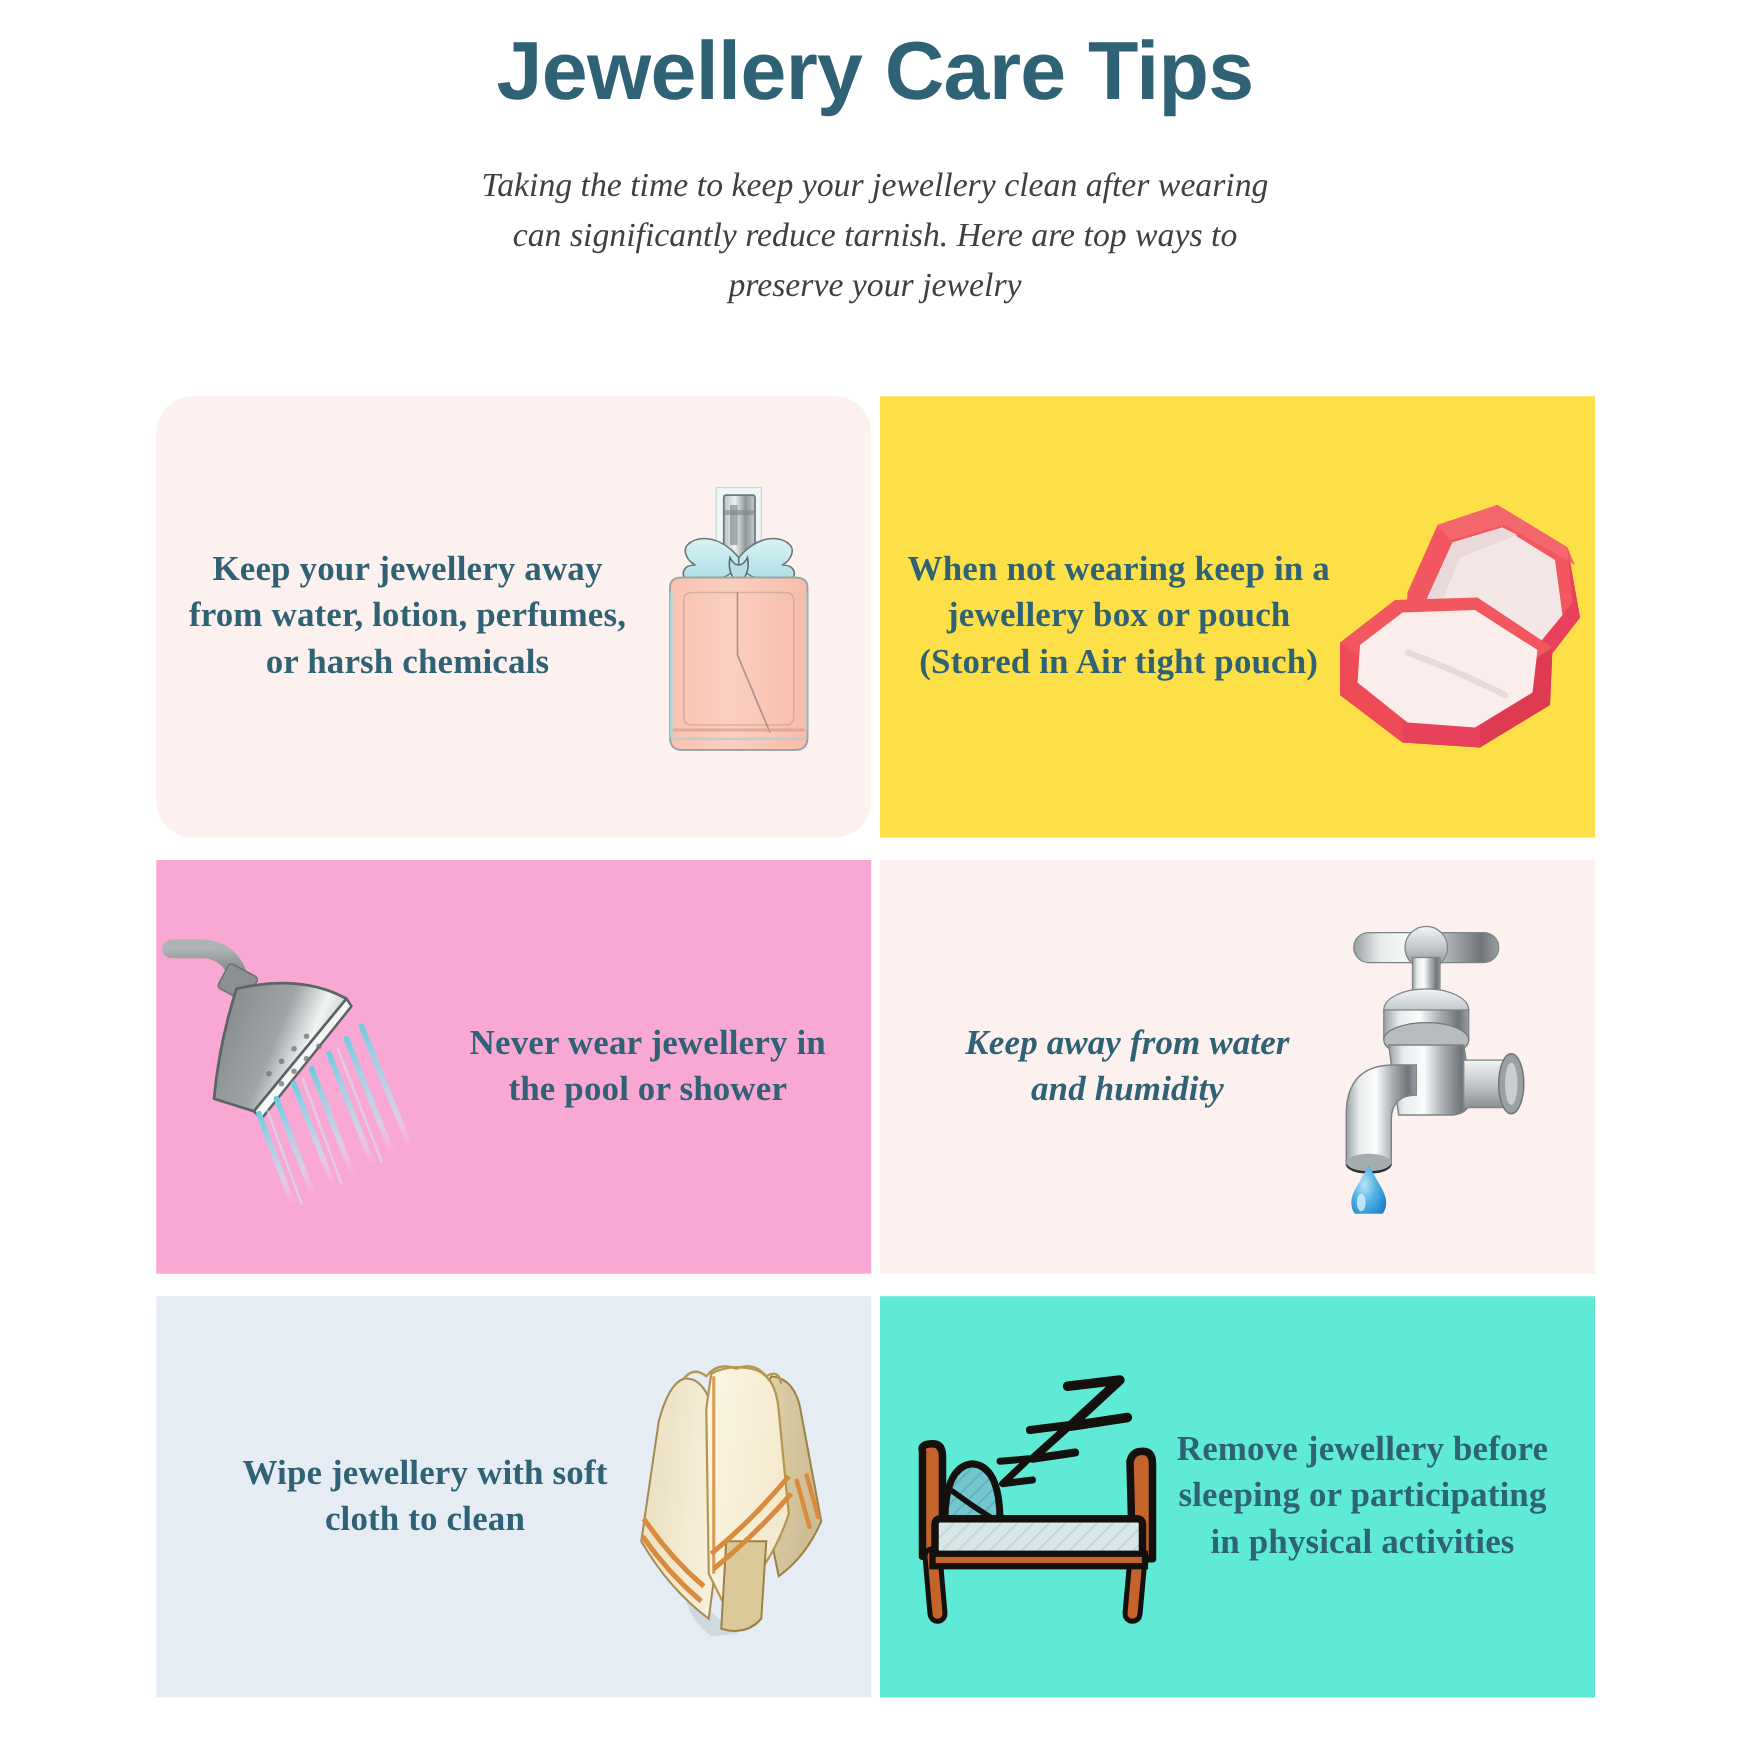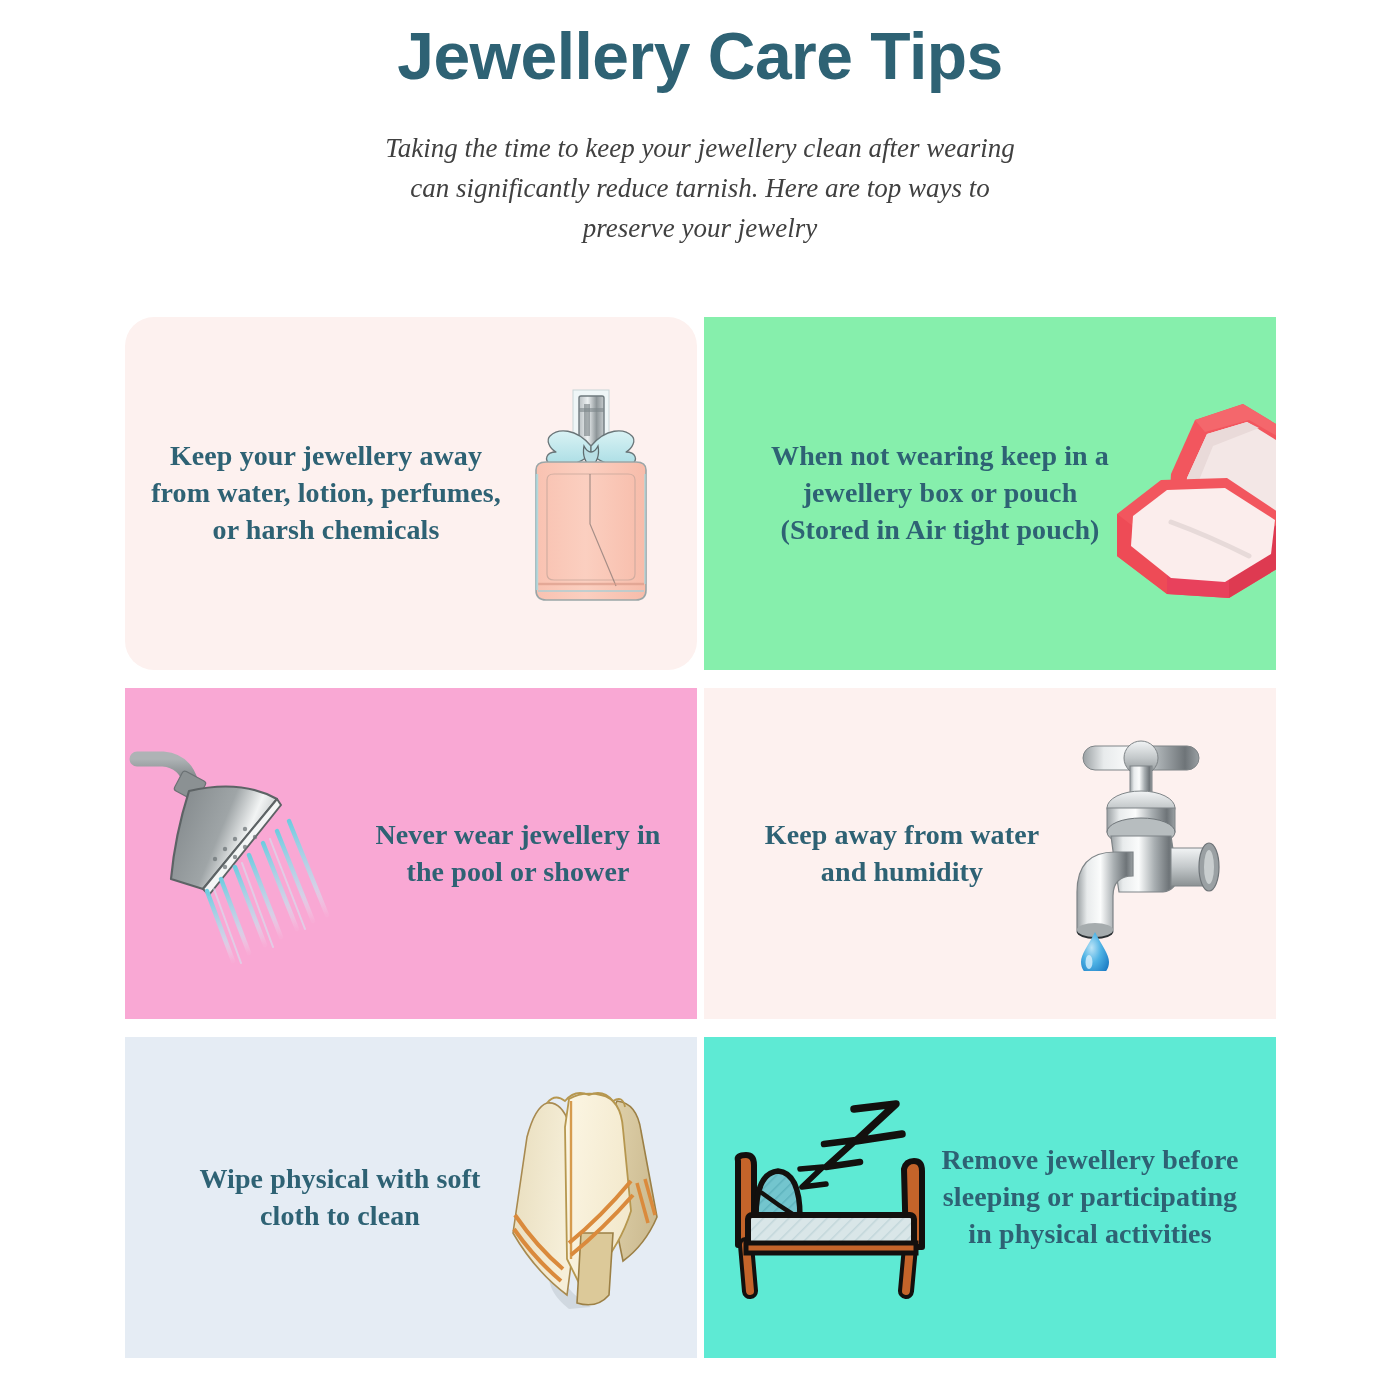--- a/index.html
+++ b/index.html
@@ -80,21 +80,21 @@
     flex: 1 1 auto;
     display: flex;
     align-items: center;
     justify-content: center;
   }
 
   
   .c1 .card-text { width: 358px; font-size: 28px; margin-left: 22px; }
   .c2 .card-text { width: 338px; font-size: 28px; margin-left: 22px; }
   .c3 .card-text { width: 318px; font-size: 28px; margin-right: 20px; }
-  .c4 .card-text { width: 300px; font-size: 28px; margin-left: 48px; }
+  .c4 .card-text { width: 300px; font-size: 28px; margin-left: 48px; font-style: italic; }
   .c5 .card-text { width: 330px; font-size: 28px; margin-left: 50px; }
   .c6 .card-text { width: 300px; font-size: 28px; margin-right: 36px; }
 
   .c1 .card-art { padding-right: 20px; }
   .c2 .card-art { padding-right: 14px; }
   .c3 .card-art { padding-left: 10px; }
   .c4 .card-art { padding-right: 30px; }
   .c5 .card-art { padding-right: 34px; }
   .c6 .card-art { padding-left: 10px; }
 
@@ -152,21 +152,21 @@
 
           <path d="M22 210 L128 210" stroke="#D99A88" stroke-width="2.5" opacity="0.65"></path>
           <path d="M22 217 L128 217" stroke="#A9CFD6" stroke-width="2" opacity="0.7"></path>
 
           <path d="M21 100 L21 216" stroke="#A5DCE4" stroke-width="2.5" opacity="0.75"></path>
           <path d="M129 100 L129 210" stroke="#A5DCE4" stroke-width="2" opacity="0.55"></path>
         </svg>
       </div>
     </div>
 
-    <div class="card c2 text-left" style="background:#86efac;padding-left:45px;">
+    <div class="card c2 text-left" style="background:#fde047;">
       <div class="card-text">When not wearing keep in a jewellery box or pouch (Stored in Air tight pouch)</div>
       <div class="card-art">
         <svg width="210" height="215" viewBox="0 0 210 215" aria-hidden="true">
 
           <polygon points="62,88 86,34 134,18 190,52 200,108 166,152 112,160 60,124" fill="#F2565E"></polygon>
           <polygon points="86,34 134,18 190,52 196,66 140,34 96,46" fill="#F4676C"></polygon>
           <polygon points="190,52 200,108 166,152 160,138 194,96" fill="#E8415C"></polygon>
 
           <polygon points="78,92 98,48 138,36 180,62 186,106 158,140 112,146 74,118" fill="#F3E7E6"></polygon>
           <polygon points="78,92 98,48 138,36 150,42 104,60 86,104" fill="#E9DAD9"></polygon>
@@ -289,21 +289,21 @@
           <ellipse cx="36" cy="196" rx="18" ry="7" fill="#2B3033"></ellipse>
           <ellipse cx="36" cy="194" rx="18" ry="7" fill="#A6ACAE"></ellipse>
 
           <path d="M36 202 C29 216 22 224 22 232 C22 241 29 247 36 247 C43 247 50 241 50 232 C50 224 43 216 36 202 Z" transform="translate(0,-6)" fill="url(#drop)"></path>
           <ellipse cx="30" cy="226" rx="3.5" ry="7" fill="#D9F0FC" opacity="0.8"></ellipse>
         </svg>
       </div>
     </div>
 
     <div class="card c5 text-left" style="background:#E5ECF4;">
-      <div class="card-text">Wipe physical with soft cloth to clean</div>
+      <div class="card-text">Wipe jewellery with soft cloth to clean</div>
       <div class="card-art">
         <svg width="175" height="230" viewBox="0 0 175 230" aria-hidden="true">
           <defs>
             <linearGradient id="clothL" x1="0" y1="0" x2="1" y2="0.3">
               <stop offset="0%" stop-color="#E8DDBD"></stop>
               <stop offset="100%" stop-color="#F6EFD9"></stop>
             </linearGradient>
             <linearGradient id="clothM" x1="0" y1="0" x2="1" y2="0.4">
               <stop offset="0%" stop-color="#FCF6E4"></stop>
               <stop offset="100%" stop-color="#F3E9CD"></stop>

